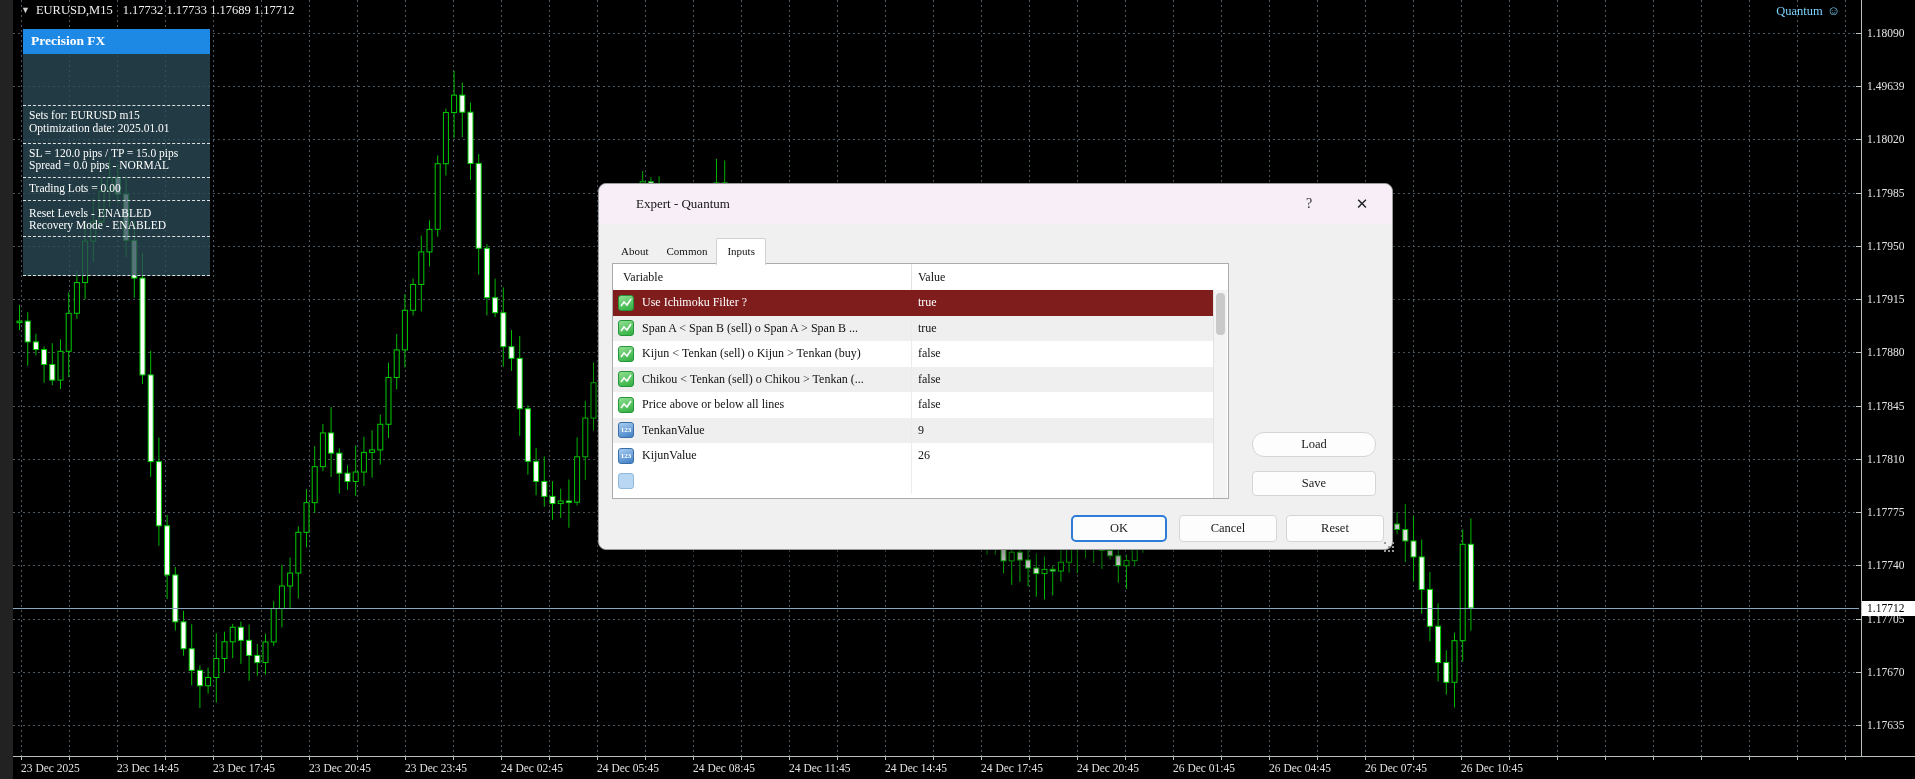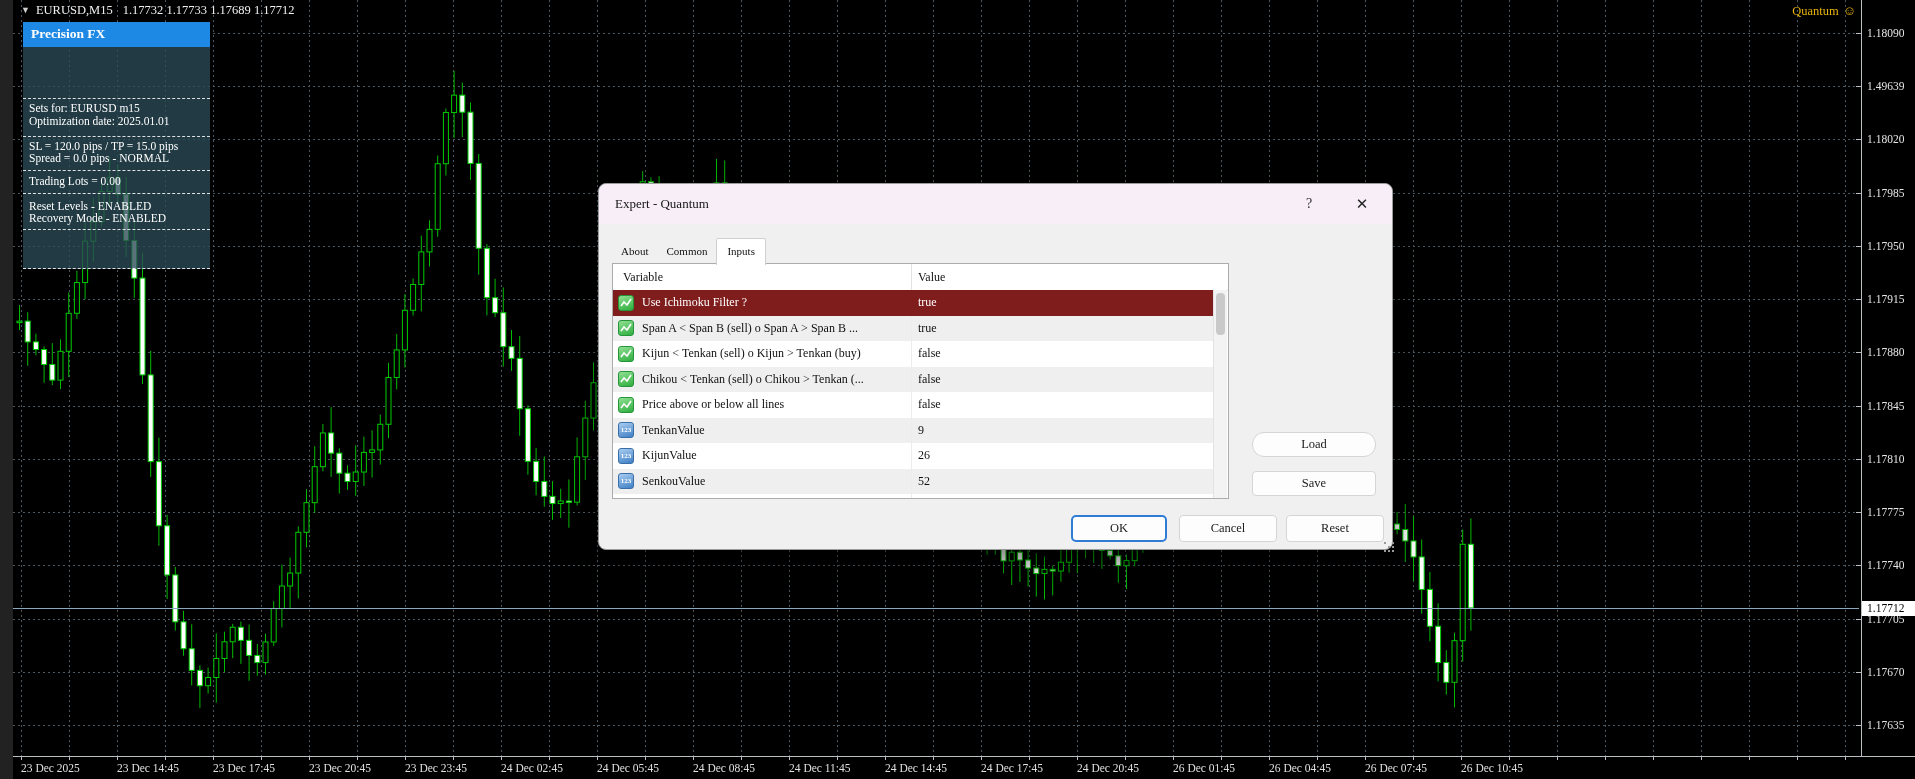--- a/index.html
+++ b/index.html
@@ -3,42 +3,42 @@
 <meta charset="utf-8">
 <style>
   html,body{margin:0;padding:0;background:#222;}
   .screen{position:relative;width:1915px;height:779px;background:#000;overflow:hidden;
           font-family:Liberation Serif, serif;margin-left:13px;-webkit-font-smoothing:antialiased;}
 
   
   .chart-header{position:absolute;left:8px;top:3px;color:#f0f0f0;font-size:12.5px;white-space:nowrap;z-index:5;}
   .chart-header .arrow{color:#cfcfcf;font-size:9px;margin-right:6px;vertical-align:1px;}
   .chart-header .sym{margin-right:10px;}
-  .ea-label{position:absolute;top:3px;right:72px;color:#eab308;font-size:12.5px;z-index:5;white-space:nowrap;}
+  .ea-label{position:absolute;top:3px;right:88px;color:#7dd3fc;font-size:12.5px;z-index:5;white-space:nowrap;}
   .ea-label .smiley{font-size:13px;margin-left:4px;}
 
   
-  .info-panel{position:absolute;left:10px;top:22px;width:187px;height:246px;
+  .info-panel{position:absolute;left:10px;top:29px;width:187px;height:246px;
               background:rgba(42,74,86,0.78);z-index:6;color:#fff;
               border-bottom:1px dashed rgba(255,255,255,0.85);}
   .panel-header{height:25px;background:#1e88e5;color:#fff;font-weight:bold;font-size:13.5px;
                 padding:4px 0 0 8px;box-sizing:border-box;}
   .panel-sep{position:absolute;left:0;width:100%;border-top:1px dashed rgba(255,255,255,0.85);}
   .panel-line{position:absolute;left:6px;right:2px;font-size:11.5px;line-height:12px;white-space:nowrap;}
 
   
   .price-label{position:absolute;left:1854px;width:60px;color:#e6e6e6;font-size:11.5px;z-index:4;}
   .price-current{position:absolute;left:1849px;width:66px;height:15px;background:#fff;color:#000;
                  font-size:11.5px;padding:1px 0 0 5px;box-sizing:border-box;z-index:5;}
   .time-label{position:absolute;top:762px;color:#e0e0e0;font-size:11.5px;white-space:nowrap;z-index:4;}
 
   
   .dialog{position:absolute;left:585px;top:183px;width:795px;height:367px;background:#f0f0f0;
           border:1px solid #9b9b9b;border-radius:8px;box-shadow:0 12px 32px rgba(0,0,0,0.55);z-index:20;box-sizing:border-box;}
-  .titlebar{height:40px;background:#f7eef7;border-radius:8px 8px 0 0;display:flex;align-items:center;}
+  .titlebar{height:40px;background:#f7eef7;border-radius:8px 8px 0 0;display:flex;align-items:center;padding-left:21px;}
   .dlg-title{margin-left:16px;font-size:13px;color:#151515;flex:1;}
   .dlg-help{width:46px;text-align:center;font-size:14px;color:#333;cursor:default;}
   .dlg-close{width:60px;text-align:center;font-size:15px;color:#222;cursor:default;}
   .tabbar{position:absolute;left:13px;top:46px;height:33px;display:flex;align-items:flex-end;font-size:11px;color:#111;}
   .tab{padding:4px 9px 6px;cursor:default;}
   .tab.selected{background:#fff;border:1px solid #d0d0d0;border-bottom:none;border-radius:2px 2px 0 0;
                 padding:6px 10px 8px;margin-bottom:-2px;position:relative;z-index:2;}
   .ptable{position:absolute;left:13px;top:79px;width:617px;height:236px;background:#fff;
           border:1px solid #acacac;box-sizing:border-box;overflow:hidden;}
   .thead{display:flex;height:26px;border-bottom:1px solid #e3e3e3;font-size:12px;color:#111;align-items:center;}
@@ -692,27 +692,20 @@
             </div>
             <div class="cell-val">9</div>
           </div>
           <div class="prow">
             <div class="cell-var">
               <span class="picon num">123</span>
               <span>KijunValue</span>
             </div>
             <div class="cell-val">26</div>
           </div>
-          <div class="prow alt">
-            <div class="cell-var">
-              <span class="picon num">123</span>
-              <span>SenkouValue</span>
-            </div>
-            <div class="cell-val">52</div>
-          </div>
           <div class="prow">
             <div class="cell-var">
               <span class="picon str"></span>
             </div>
           </div>
         </div>
       <div class="scrollbar">
         <div class="scroll-thumb"></div>
       </div>
     </div>

